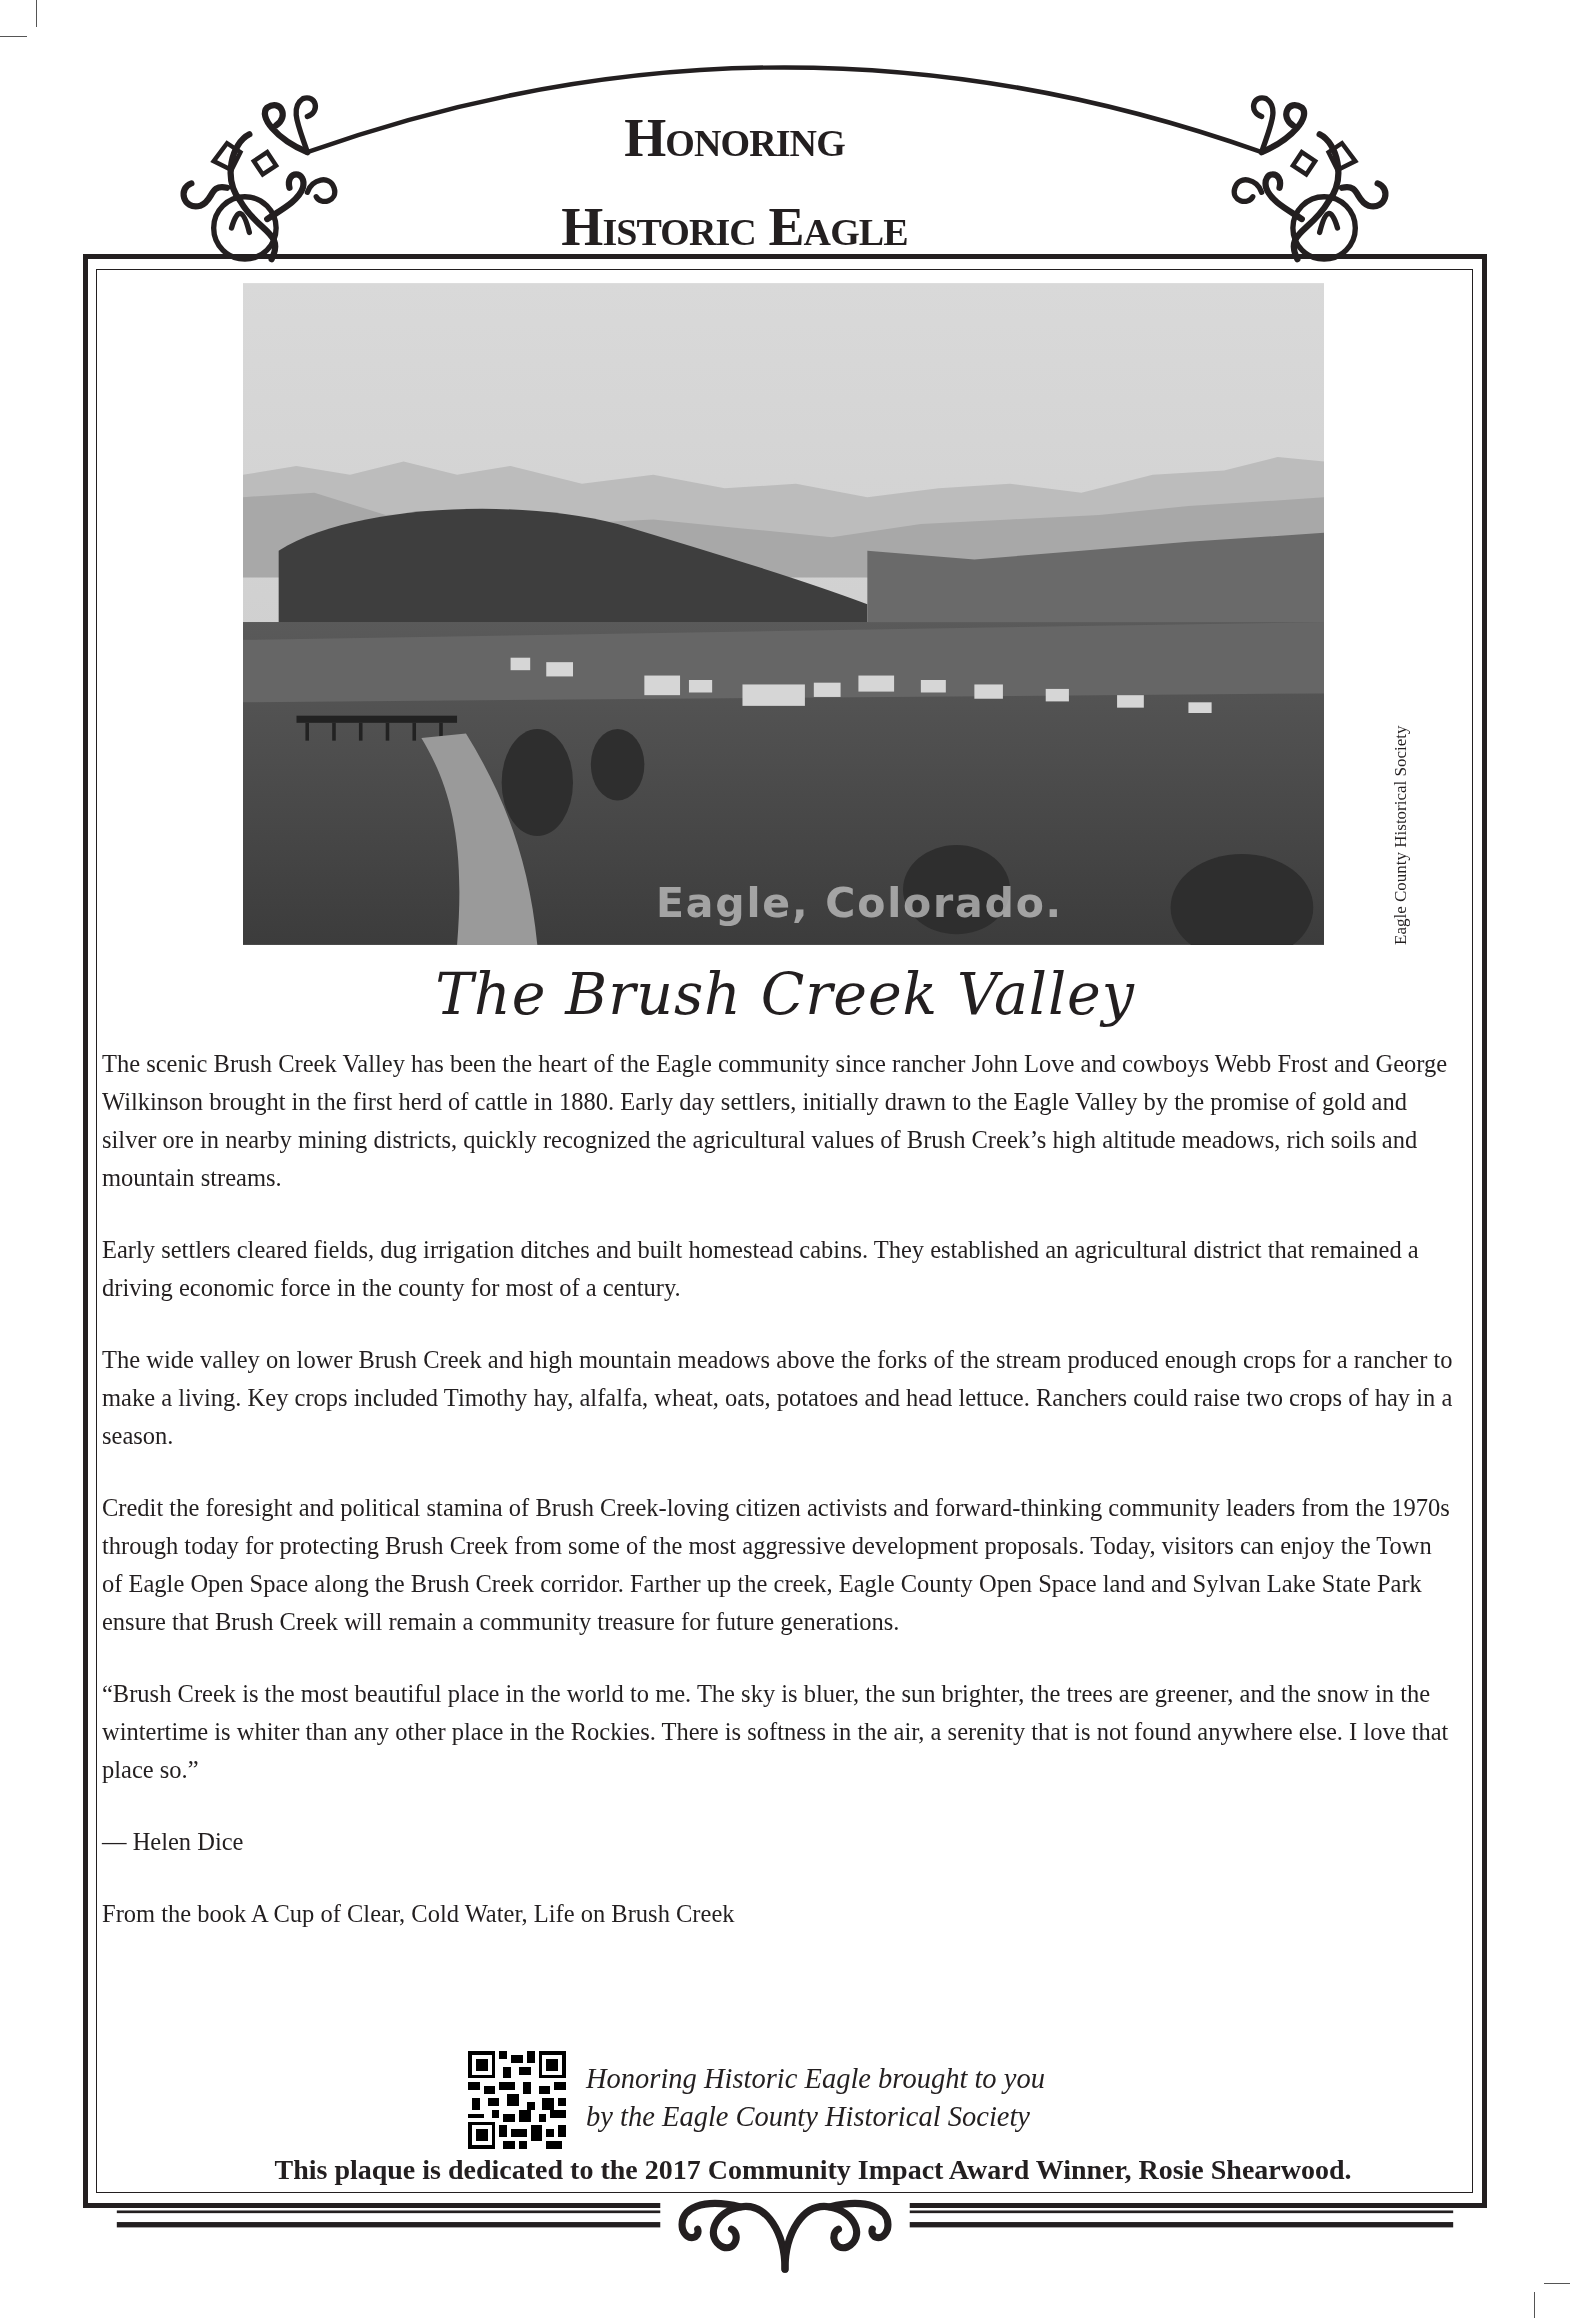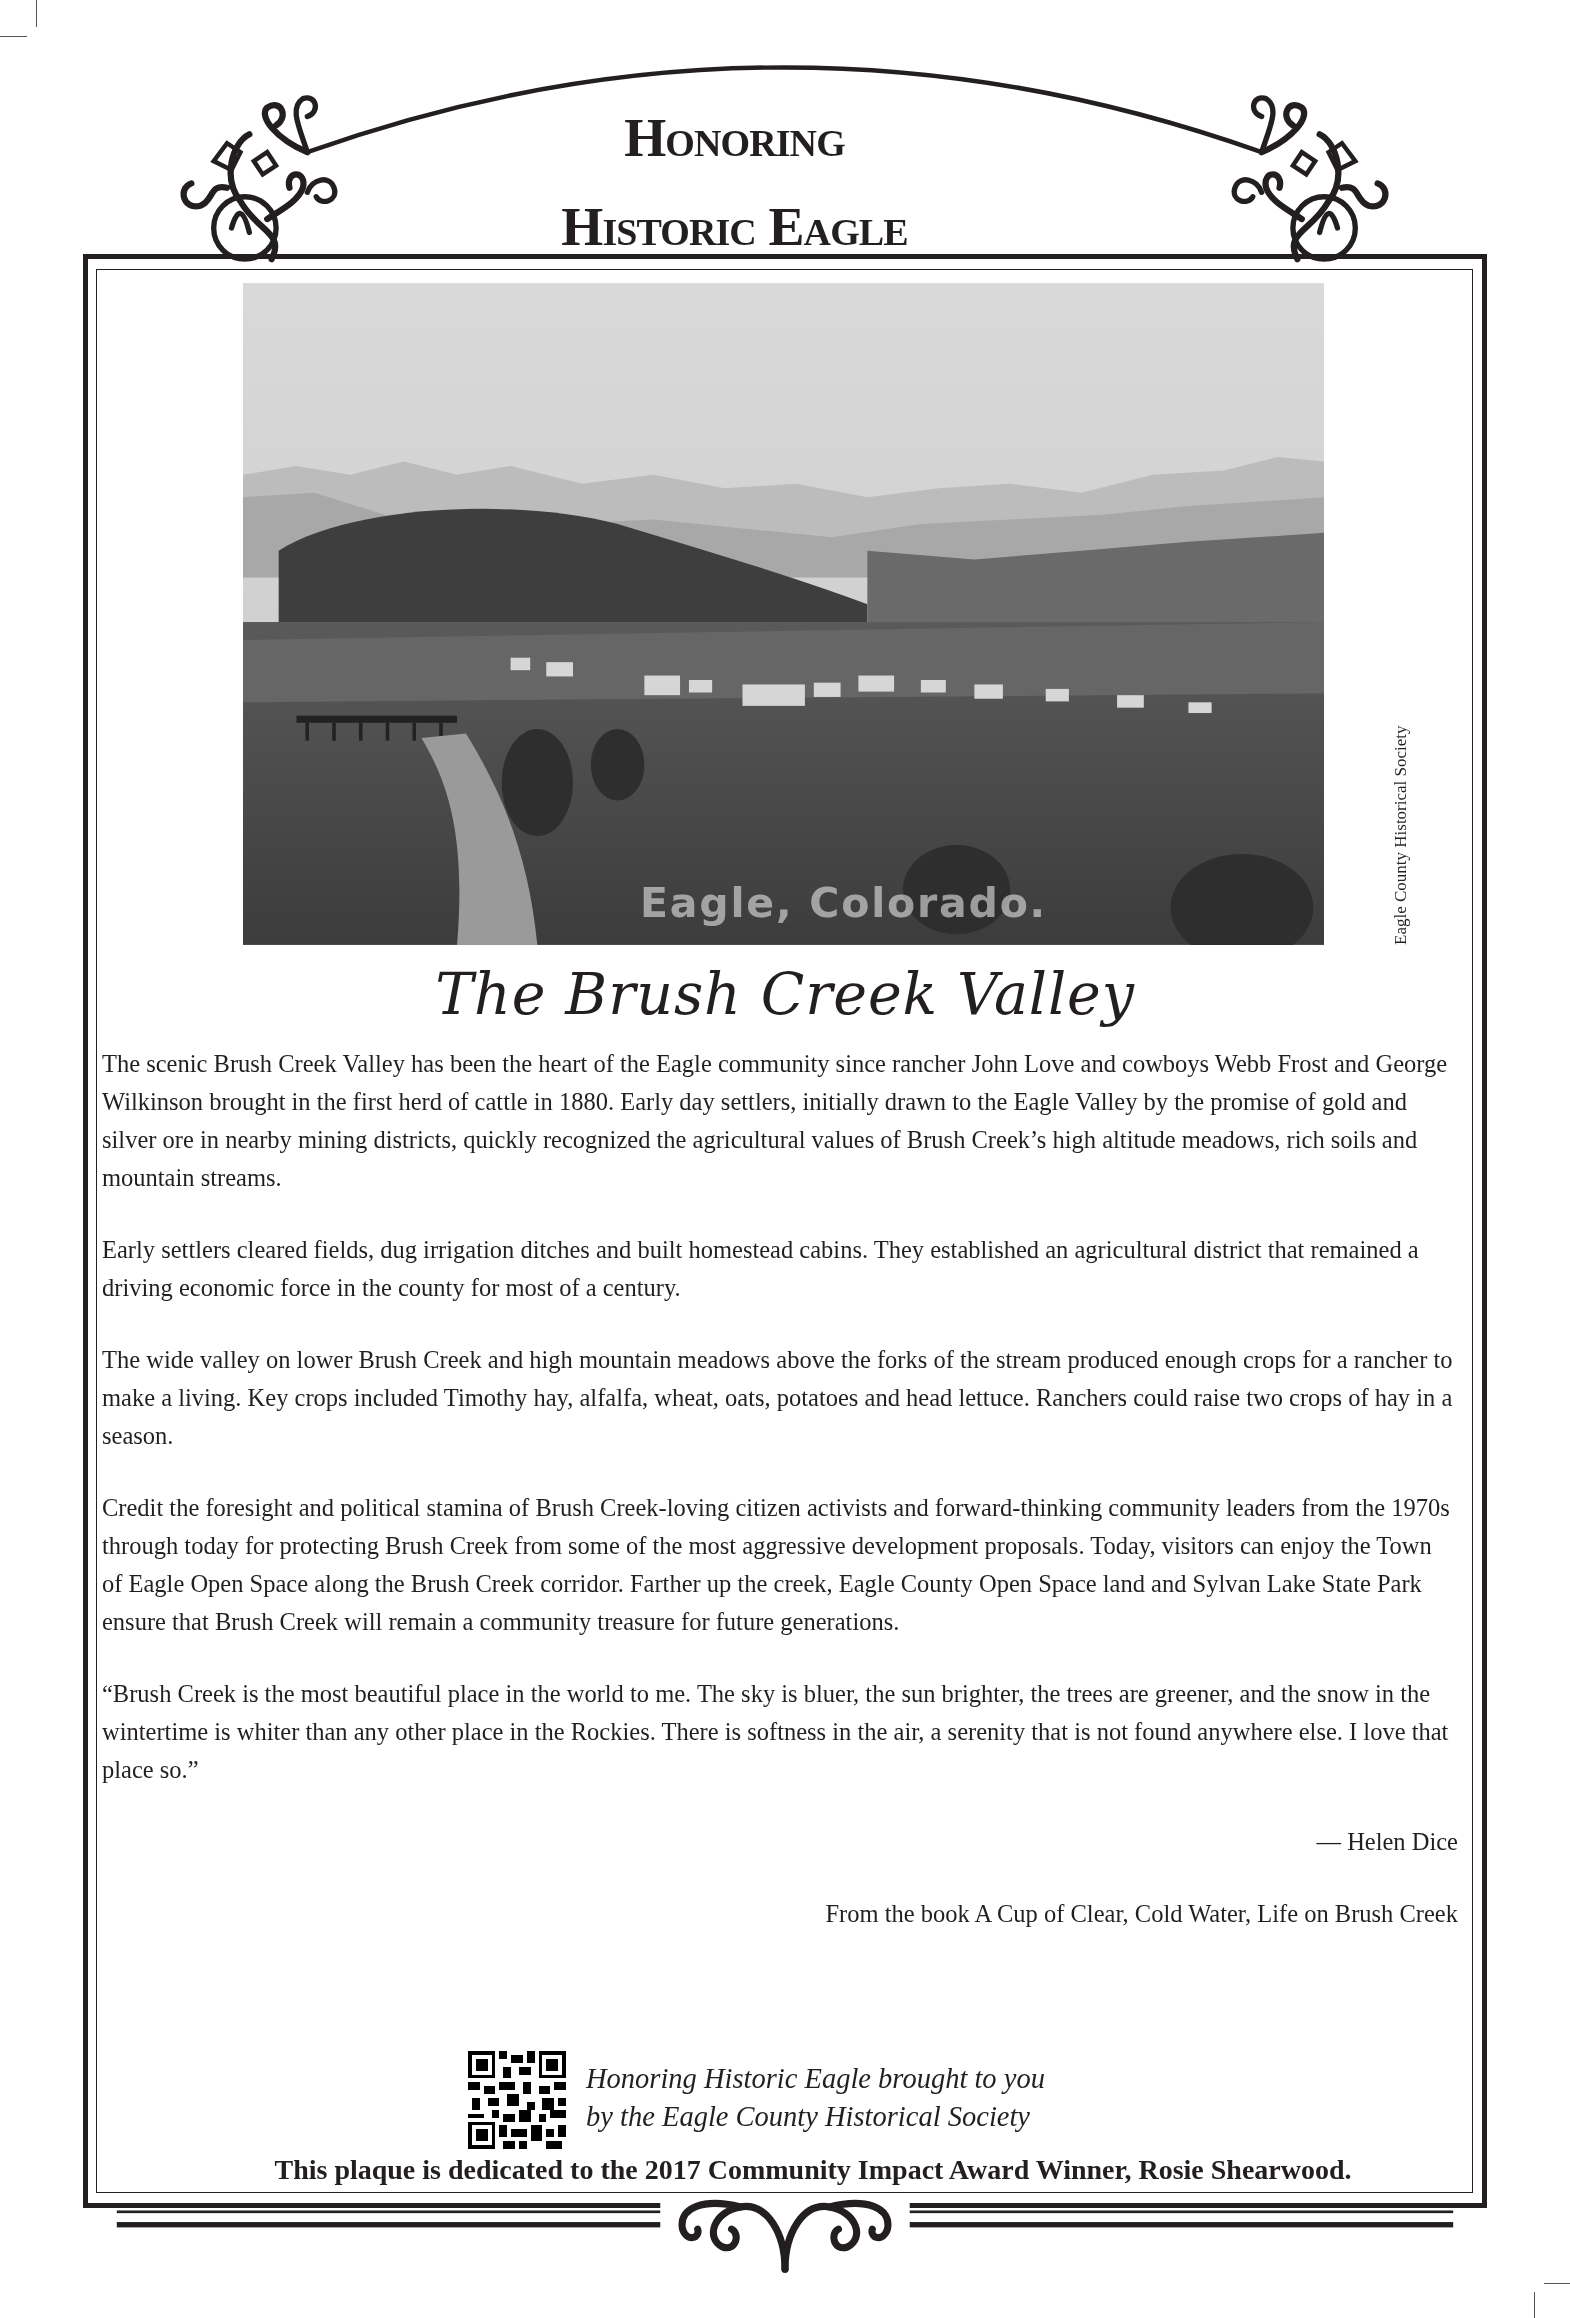--- a/index.html
+++ b/index.html
@@ -14,21 +14,21 @@
   .frame-inner { position: absolute; left: 96px; top: 269px; width: 1377px; height: 1924px; border: 1.8px solid #231f20; box-sizing: border-box; }
 
   .photo { position: absolute; left: 243px; top: 283px; width: 1081px; height: 662px; overflow: hidden; }
   .photo-credit { position: absolute; left: 1391px; top: 945px; transform-origin: 0 0; transform: rotate(-90deg); font-size: 17px; white-space: nowrap; color: #231f20; }
   .photo-caption { position: absolute; left: 642px; top: 878px; font-size: 41px; color: #e6e6e6; opacity: 0.6; font-family: "DejaVu Sans", sans-serif; font-weight: bold; letter-spacing: 1.8px; }
 
   .section-title { position: absolute; left: 0; top: 961px; width: 1570px; text-align: center; font-family: "DejaVu Serif", serif; font-style: italic; font-size: 57px; color: #231f20; letter-spacing: 0.9px; }
 
   .body-text { position: absolute; left: 102px; top: 1045px; width: 1356px; font-size: 24.5px; line-height: 38px; }
   .body-text p { margin: 0 0 34px 0; }
-  .attrib { margin: 0; text-align: right; }
+  .attrib { margin: 0; }
 
   .sponsor { position: absolute; left: 468px; top: 2051px; width: 731px; height: 98px; }
   .qr { position: absolute; left: 0; top: 0; width: 98px; height: 98px; }
   .sponsor-text { position: absolute; left: 118px; top: 9px; font-style: italic; font-size: 28.5px; line-height: 38px; white-space: nowrap; }
 
   .dedication { position: absolute; left: 0; top: 2154px; width: 1570px; text-align: center; font-weight: bold; font-size: 28px; padding-left: 28px; }
 
   .footer-orn { position: absolute; left: 116px; top: 2198px; width: 1338px; height: 98px; }
 
   .cropmark { position: absolute; background: #555; }
@@ -138,21 +138,21 @@
 
     <path d="M200 510 C 230 560 250 620 240 742 L 330 742 C 320 640 290 570 250 505 Z" fill="#9a9a9a"></path>
 
     <g fill="#2e2e2e">
       <ellipse cx="330" cy="560" rx="40" ry="60"></ellipse>
         <ellipse cx="420" cy="540" rx="30" ry="40"></ellipse>
       <ellipse cx="800" cy="680" rx="60" ry="50"></ellipse>
         <ellipse cx="1120" cy="700" rx="80" ry="60"></ellipse>
     </g>
   </svg>
-  <div class="photo-caption" style="position:absolute;left:397px;top:596px;">Eagle, Colorado.</div>
+  <div class="photo-caption" style="position:absolute;left:413px;top:596px;">Eagle, Colorado.</div>
 </div>
 <div class="photo-credit">Eagle County Historical Society</div>
 
 <div class="section-title">The Brush Creek Valley</div>
 
 <div class="body-text">
   <p>The scenic Brush Creek Valley has been the heart of the Eagle community since rancher John Love and cowboys Webb Frost and George Wilkinson brought in the first herd of cattle in 1880. Early day settlers, initially drawn to the Eagle Valley by the promise of gold and silver ore in nearby mining districts, quickly recognized the agricultural values of Brush Creek’s high altitude meadows, rich soils and mountain streams.</p>
   <p>Early settlers cleared fields, dug irrigation ditches and built homestead cabins. They established an agricultural district that remained a driving economic force in the county for most of a century.</p>
   <p>The wide valley on lower Brush Creek and high mountain meadows above the forks of the stream produced enough crops for a rancher to make a living. Key crops included Timothy hay, alfalfa, wheat, oats, potatoes and head lettuce. Ranchers could raise two crops of hay in a season.</p>
   <p>Credit the foresight and political stamina of Brush Creek-loving citizen activists and forward-thinking community leaders from the 1970s through today for protecting Brush Creek from some of the most aggressive development proposals. Today, visitors can enjoy the Town of Eagle Open Space along the Brush Creek corridor. Farther up the creek, Eagle County Open Space land and Sylvan Lake State Park ensure that Brush Creek will remain a community treasure for future generations.</p>

